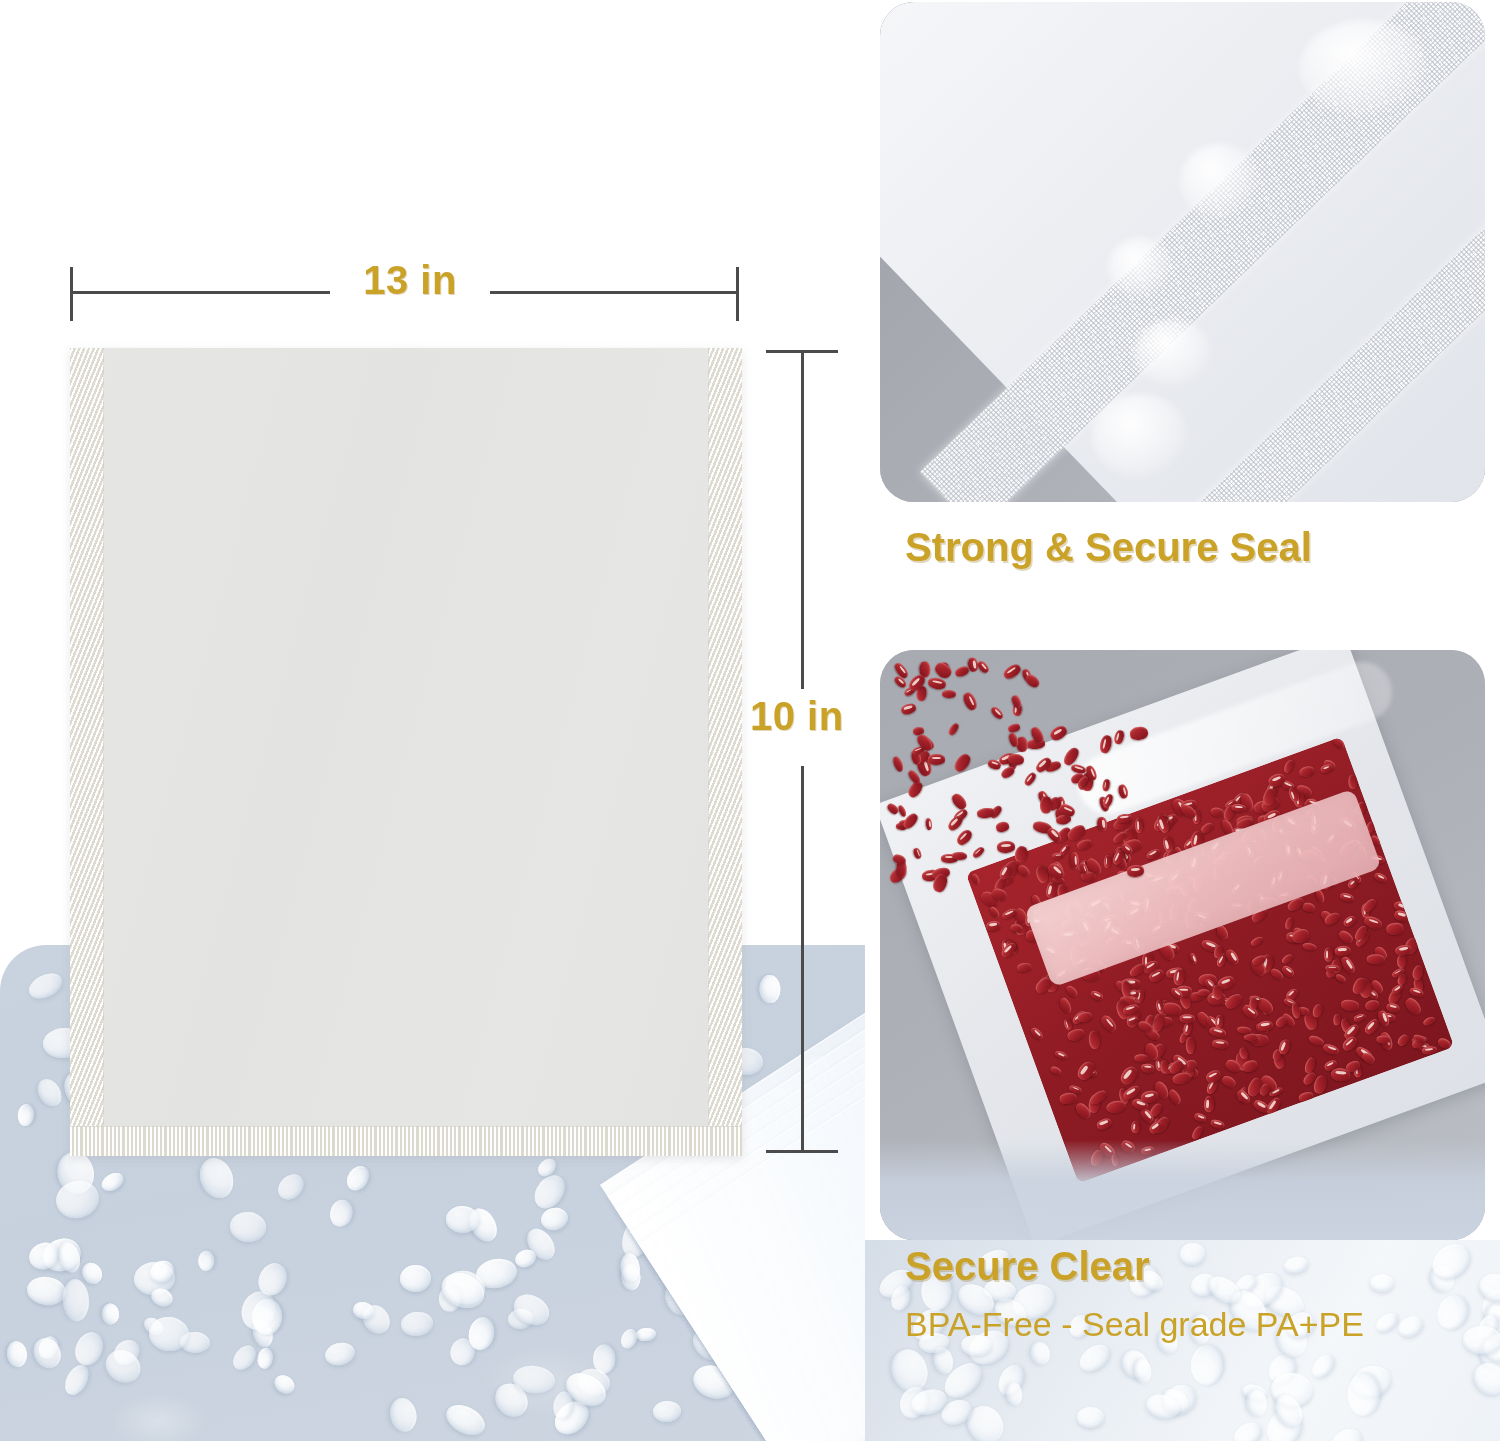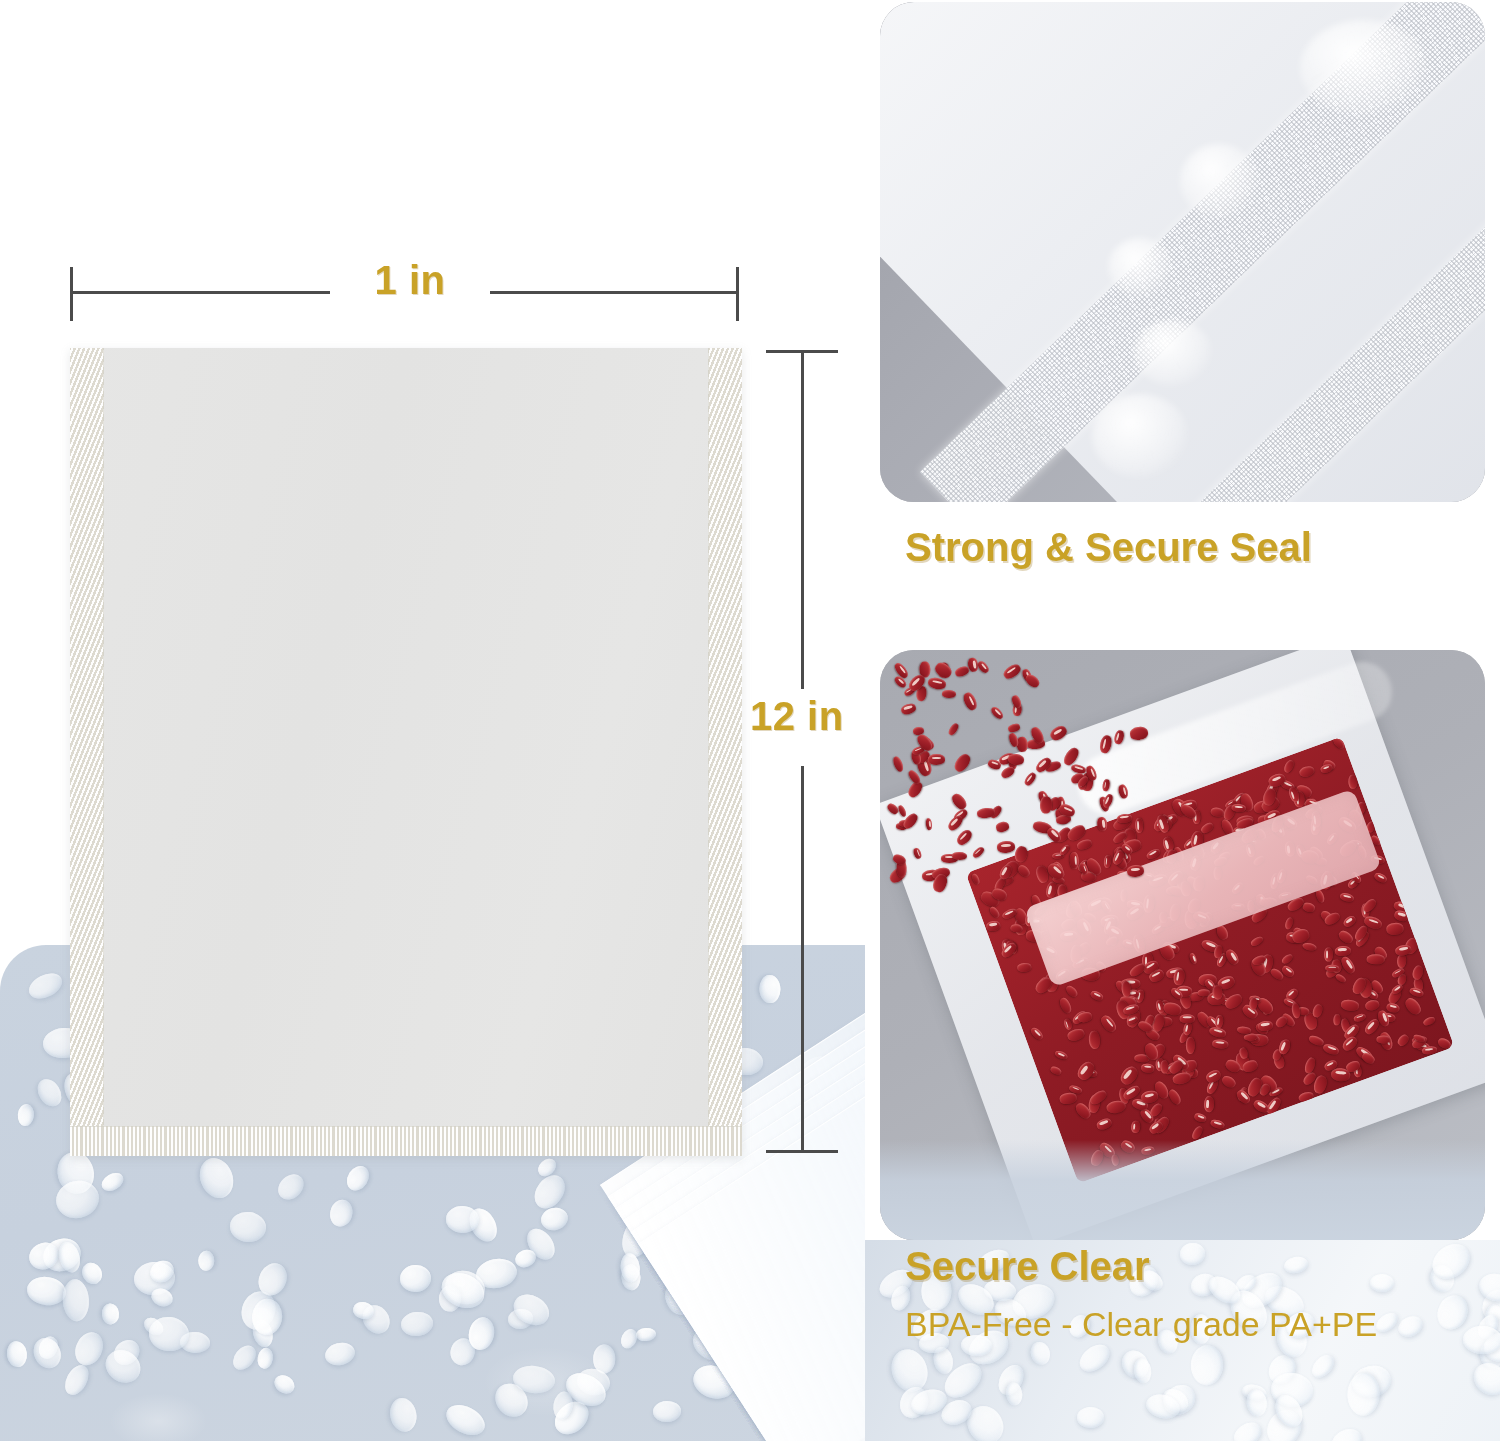--- a/index.html
+++ b/index.html
@@ -455,27 +455,27 @@
     <div id="bag">
       <div id="bag-body"></div>
       <div id="seal-left" class="seal-strip"></div>
       <div id="seal-right" class="seal-strip"></div>
       <div id="seal-bottom" class="seal-strip"></div>
     </div>
 
     <div id="dim-h-line" class="dim-line"></div>
     <div id="dim-h-cap-l" class="dim-cap"></div>
     <div id="dim-h-cap-r" class="dim-cap"></div>
-    <div id="dim-h-label">1 in</div>
+    <div id="dim-h-label">13 in</div>
 
     <div id="dim-v-line-top" class="dim-line"></div>
     <div id="dim-v-line-bot" class="dim-line"></div>
     <div id="dim-v-cap-t" class="dim-cap"></div>
     <div id="dim-v-cap-b" class="dim-cap"></div>
-    <div id="dim-v-label">12 in</div>
+    <div id="dim-v-label">10 in</div>
 
   </div>
 
   <div id="right-col">
 
     <div id="caption-bg">
         <div class="pellet" style="left: 298.4px; top: 146px; width: 32.7px; height: 28.4px; transform: rotate(-34.6deg); opacity: 0.8;"></div>
         <div class="pellet" style="left: 613.2px; top: 103.3px; width: 27.8px; height: 22.8px; transform: rotate(85.9deg); opacity: 0.8;"></div>
         <div class="pellet" style="left: 399.9px; top: 171.6px; width: 38.4px; height: 31.5px; transform: rotate(-56.7deg); opacity: 0.8;"></div>
         <div class="pellet" style="left: 203.3px; top: 77.2px; width: 22.7px; height: 18.6px; transform: rotate(-60.4deg); opacity: 0.8;"></div>
@@ -1097,16 +1097,16 @@
           <div class="bean" style="left: 22px; top: 155.8px; width: 17.3px; height: 10px; transform: rotate(-48.5deg);"></div>
           <div class="bean hilite" style="left: 20.7px; top: 44.3px; width: 15.1px; height: 9.8px; transform: rotate(-17.4deg);"></div>
           <div class="bean hilite" style="left: 48.3px; top: 94px; width: 17.1px; height: 10.8px; transform: rotate(-0.7deg);"></div>
           <div class="bean" style="left: 157.1px; top: 139.1px; width: 17.4px; height: 11.5px; transform: rotate(-88deg);"></div>
           <div class="bean" style="left: 71px; top: 135.5px; width: 16.6px; height: 10.5px; transform: rotate(52deg);"></div>
         </div>
         <div class="pellet-strip"></div>
     </div>
 
     <div id="caption-clear" class="caption-main">Secure Clear</div>
-    <div id="caption-clear-2" class="caption-sub">BPA-Free - Clear grade PA+PE</div>
+    <div id="caption-clear-2" class="caption-sub">BPA-Free - Seal grade PA+PE</div>
   </div>
 
 </div>
 
 </body></html>

